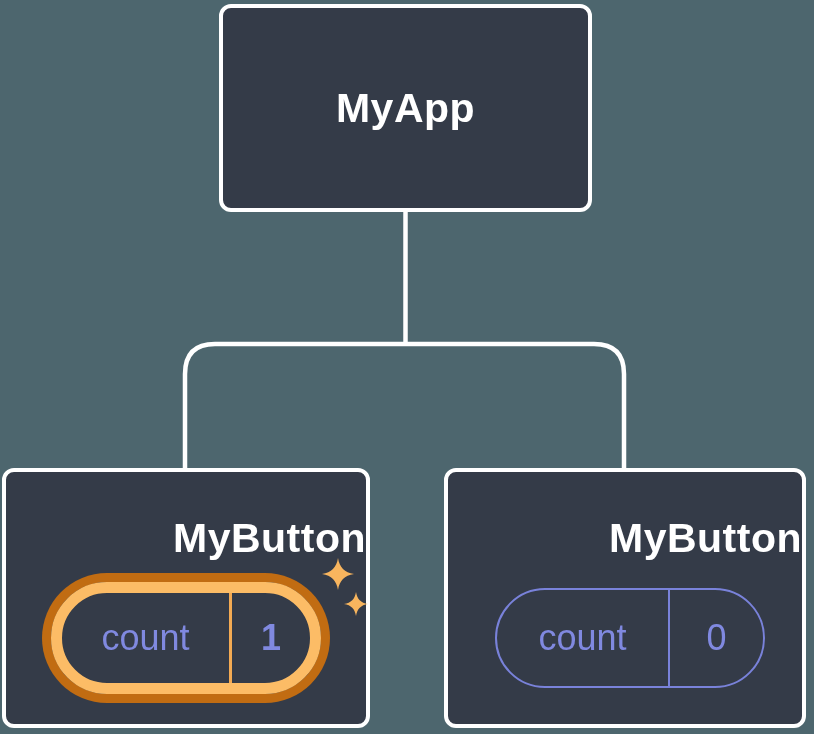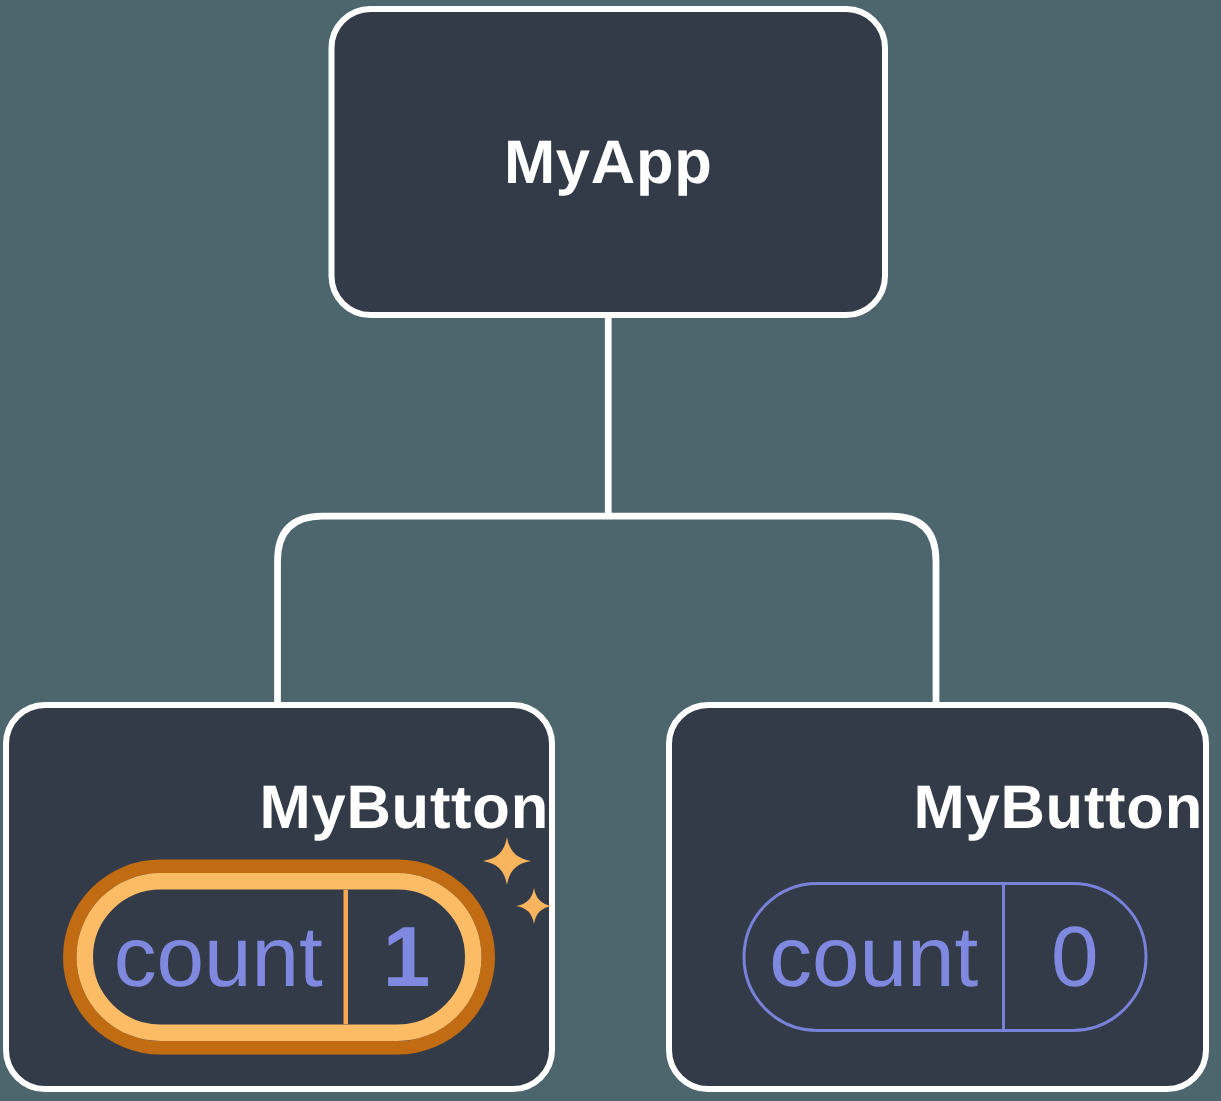--- a/index.html
+++ b/index.html
@@ -23,21 +23,21 @@
   .connectors path {
     fill: none;
     stroke: var(--connector, #ffffff);
     stroke-width: 4.5;
   }
 
   .node {
     position: absolute;
     background: var(--node-fill, #343b48);
     border: 4px solid var(--node-border, #ffffff);
-    border-radius: 28px;
+    border-radius: 12px;
   }
   .node-app {
     left: 219px; top: 4px;
     width: 373px; height: 208px;
     display: flex; align-items: center; justify-content: center;
   }
   .node-left  { left: 2px;   top: 468px; width: 368px; height: 260px; }
   .node-right { left: 444px; top: 468px; width: 362px; height: 260px; }
 
   .node-title {
@@ -83,21 +83,21 @@
     border-right: 3px solid var(--highlight-divider, #f3aa53);
   }
   .pill-plain .cell-label {
     width: 173px;
     border-right: 2.5px solid var(--state-pill-border, #7982da);
   }
   .cell-value { flex: 1; }
 
   .state-text {
     color: var(--state-text, #8089e0);
-    font-size: 57px;
+    font-size: 36px;
     font-weight: 400;
     line-height: 1;
   }
   .state-value-bold { font-weight: 700; }
 
   .sparkles {
     position: absolute;
     left: 308px; top: 84px;
     width: 60px; height: 70px;
   }

